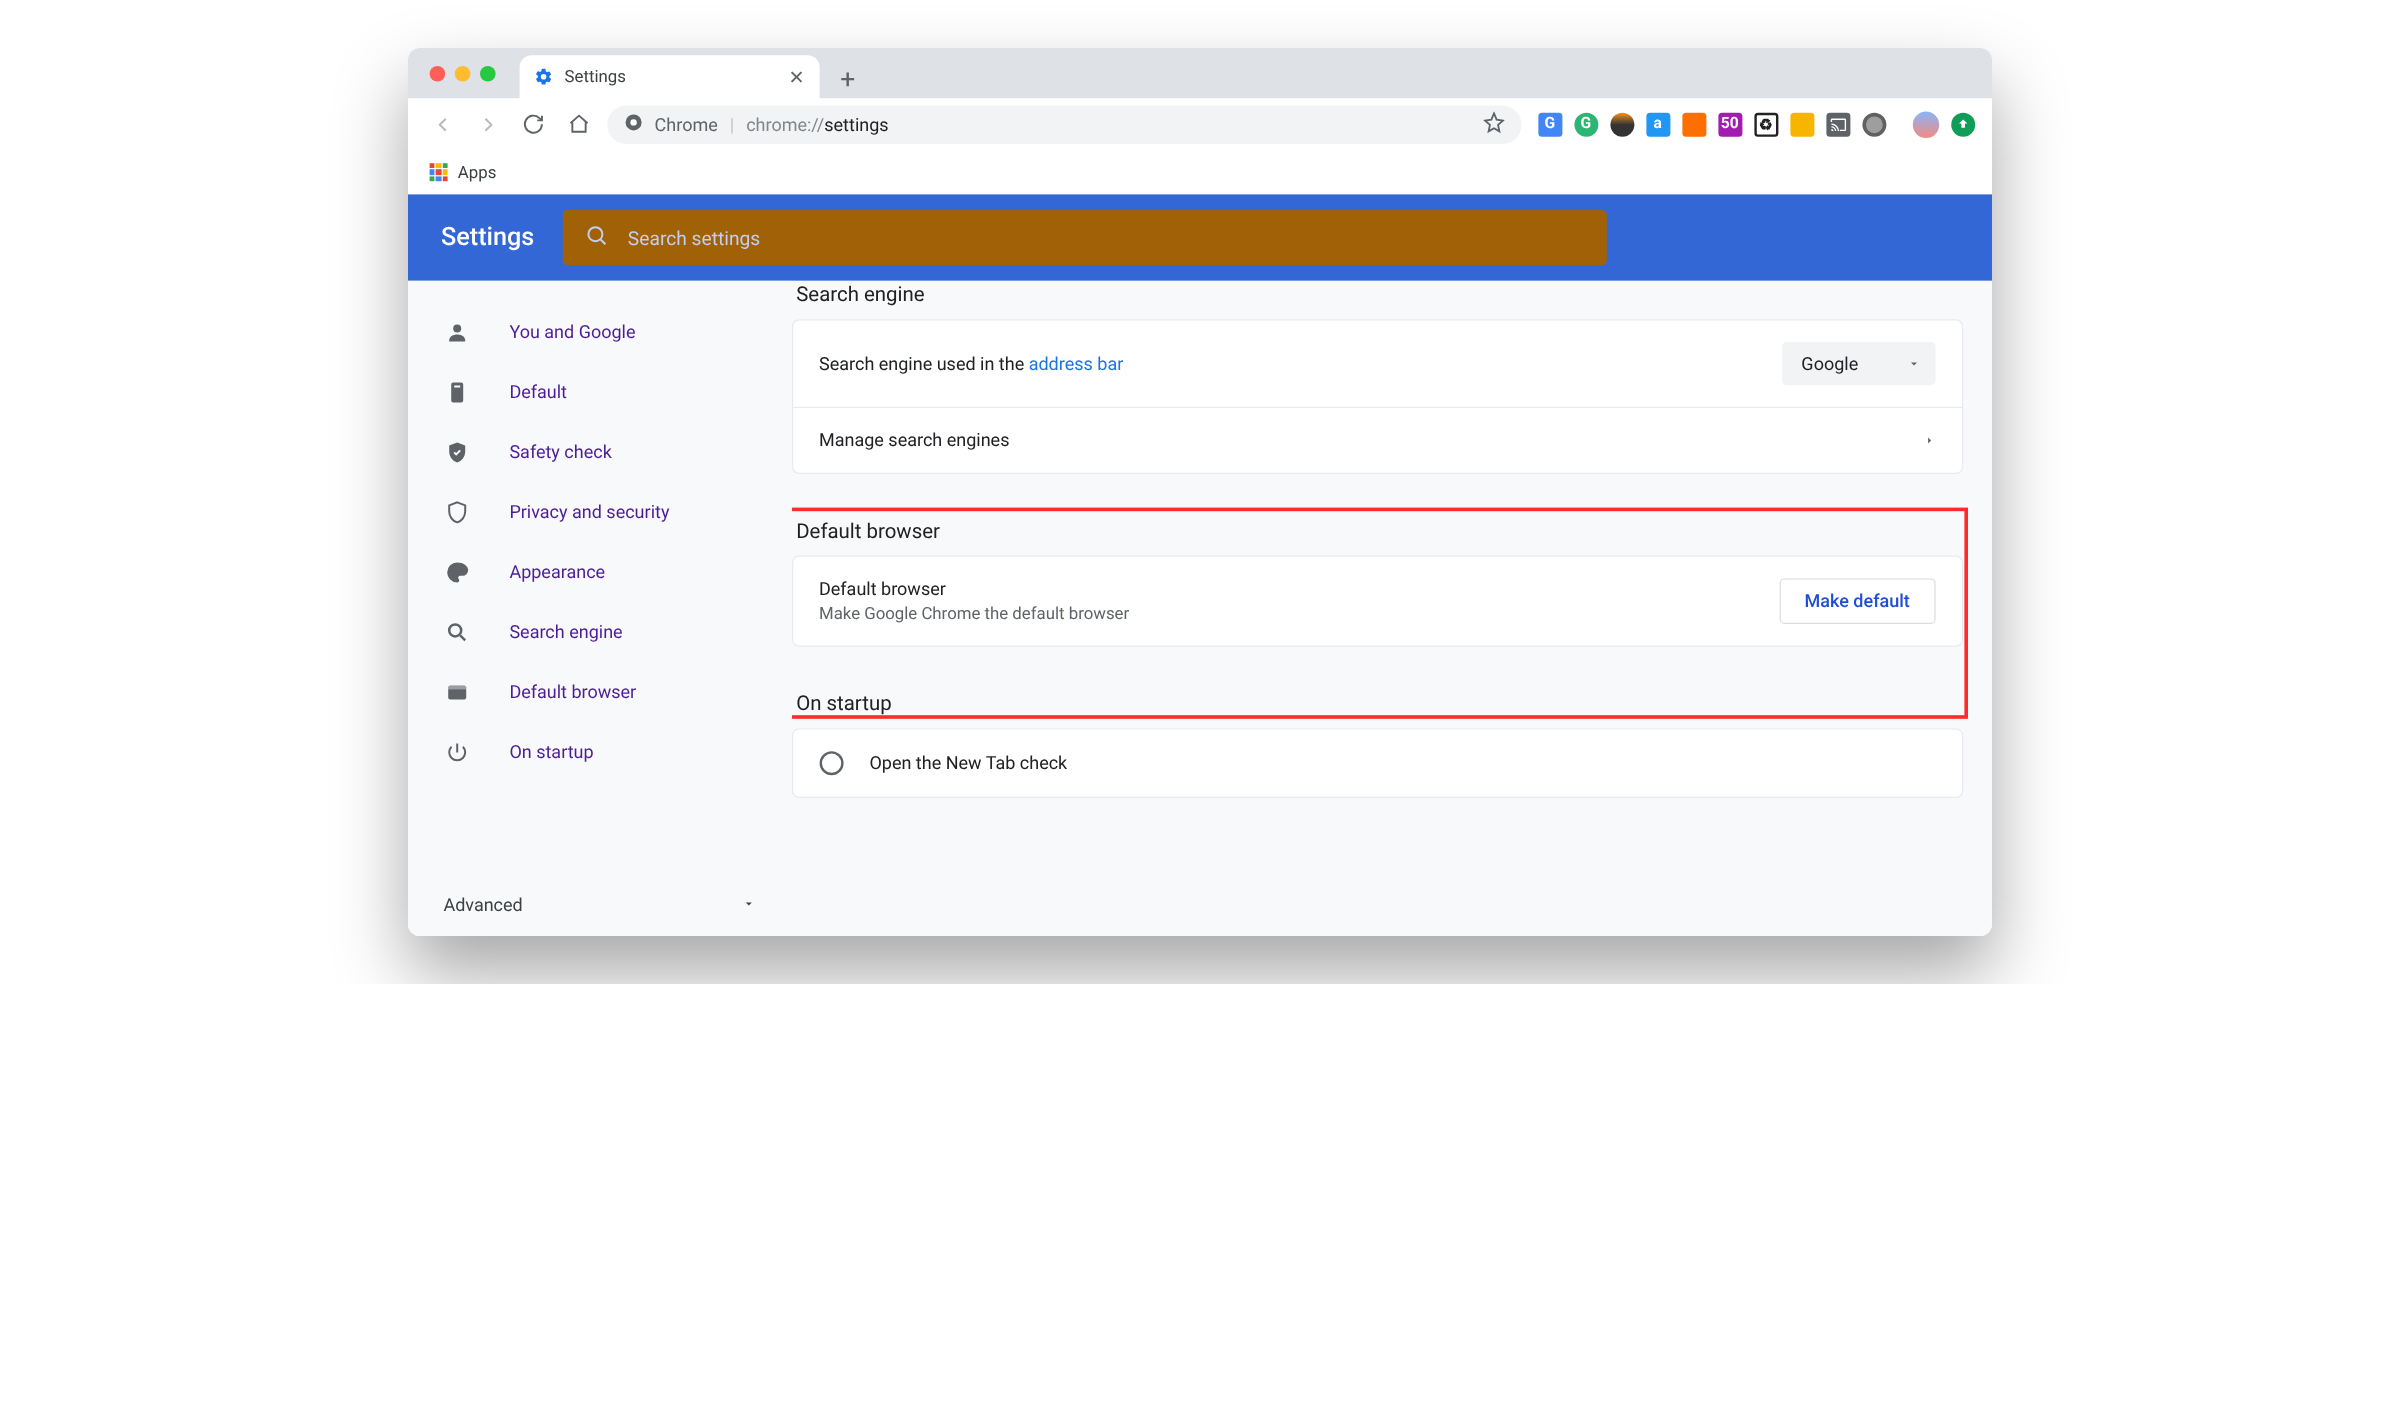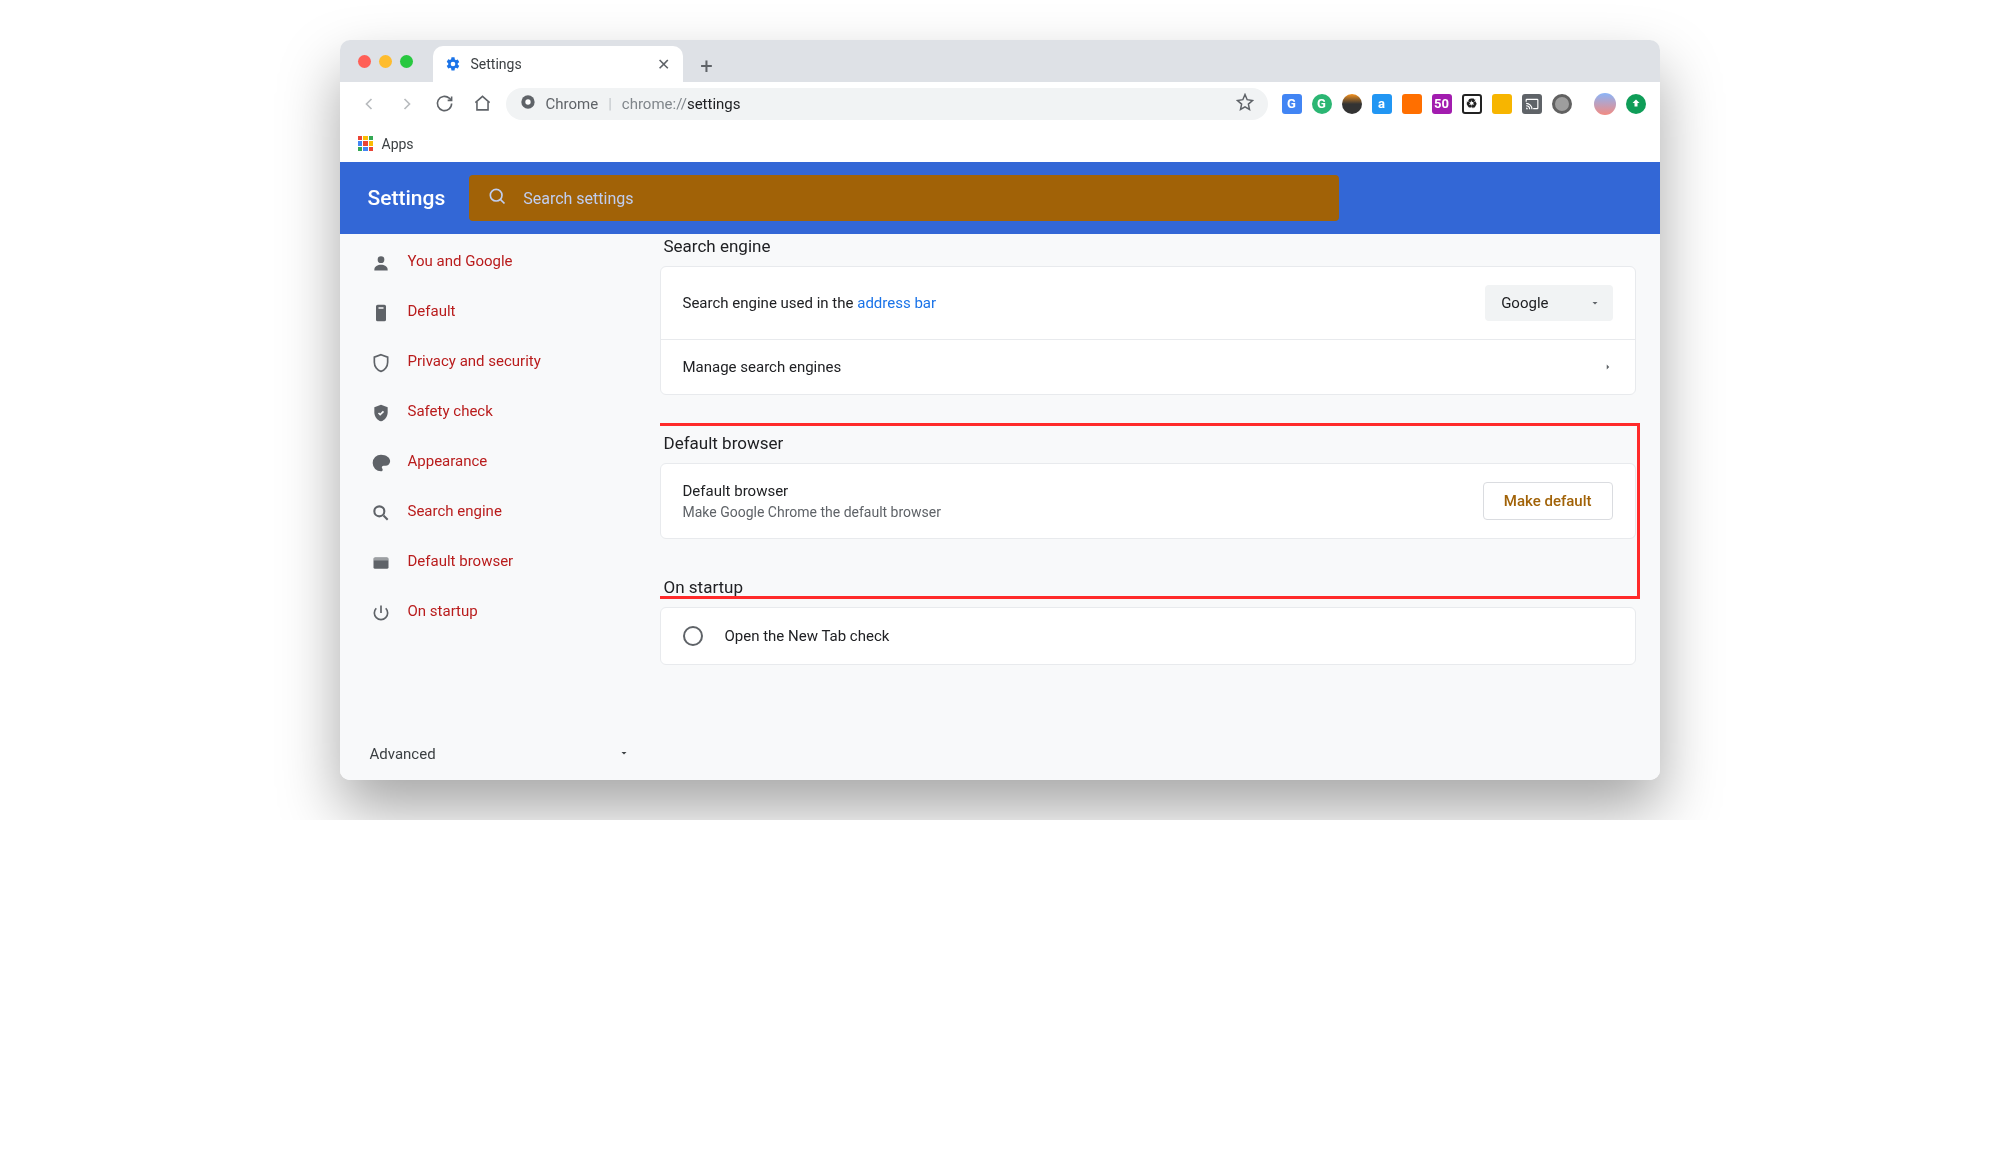--- a/index.html
+++ b/index.html
@@ -44,34 +44,34 @@
   .apps-icon span{width:100%;height:100%}
   
   .bluebar{height:72px;background:#3367d6;display:flex;align-items:center;padding:0 28px;gap:24px}
   .bluebar .title{color:#fff;font-size:21px;font-weight:500}
   .searchbox{flex:1;max-width:870px;height:46px;background:#a16207;border-radius:4px;display:flex;align-items:center;padding:0 18px;gap:14px;color:#c0cef0}
   .searchbox input{flex:1;background:transparent;border:none;outline:none;color:#fff;font-size:16px}
   .searchbox input::placeholder{color:#c0cef0}
   
   .content{flex:1;display:flex;background:#f8f9fa;overflow:hidden}
   .sidebar{width:320px;background:#f8f9fa;padding:18px 0 0 0;display:flex;flex-direction:column}
-  .sbi{display:flex;align-items:flex-start;gap:16px;height:50px;padding:0 30px;font-size:15px;color:#b91c1c;cursor:pointer}
+  .sbi{display:flex;align-items:center;gap:33px;height:50px;padding:0 30px;font-size:15px;color:#4c1d95;cursor:pointer}
   .sbi .icon{width:22px;height:22px;display:flex;align-items:center;justify-content:center;color:#5f6368}
   .adv{margin-top:auto;display:flex;align-items:center;justify-content:space-between;height:52px;padding:0 30px;font-size:15px;color:#3c4043}
   .main{flex:1;padding:0 24px 0 0;overflow:hidden}
   .section-title{font-size:17px;color:#202124;padding:0 4px 10px 4px}
   .card{background:#fff;border:1px solid #e8eaed;border-radius:6px;margin-bottom:38px}
   .row{display:flex;align-items:center;padding:18px 22px;font-size:15px;color:#202124;border-bottom:1px solid #e8eaed}
   .row:last-child{border-bottom:none}
   .row .link{color:#1a73e8}
   .row .right{margin-left:auto;display:flex;align-items:center;gap:10px}
   .select{background:#f1f3f4;border-radius:4px;height:36px;display:flex;align-items:center;padding:0 12px 0 16px;gap:40px;font-size:15px;color:#202124}
   .select svg{color:#5f6368}
   .row.sub .sub2{color:#5f6368;font-size:14px;margin-top:4px}
-  .make-btn{border:1px solid #dadce0;background:#fff;color:#a16207;font-size:15px;font-weight:500;height:38px;padding:0 20px;border-radius:4px}
+  .make-btn{border:1px solid #dadce0;background:#fff;color:#1d4ed8;font-size:15px;font-weight:500;height:38px;padding:0 20px;border-radius:4px}
   .radio{width:20px;height:20px;border:2px solid #5f6368;border-radius:50%}
   .highlight{position:absolute;border:3px solid #ff2a2a;pointer-events:none}
   .startup .row{border-bottom:none}
 </style>
 </head>
 <body>
 
 <div class="window">
 
   <div class="tabstrip">
@@ -193,34 +193,34 @@
       <div class="sbi">
         <span class="icon">
             <svg width="20" height="20" viewBox="0 0 24 24" fill="currentColor">
               <path d="M16 2H8a2 2 0 0 0-2 2v16a2 2 0 0 0 2 2h8a2 2 0 0 0 2-2V4a2 2 0 0 0-2-2zm-1 5H9V5h6z"></path>
             </svg>
           </span>
         <span>Default</span>
       </div>
       <div class="sbi">
         <span class="icon">
+            <svg width="20" height="20" viewBox="0 0 24 24" fill="currentColor">
+              <path d="M12 2l8 3v6c0 5-3.4 9.7-8 11-4.6-1.3-8-6-8-11V5z"></path>
+              <path d="M9 12l2 2 4-4" fill="none" stroke="#f8f9fa" stroke-width="2"></path>
+            </svg>
+          </span>
+        <span>Safety check</span>
+      </div>
+      <div class="sbi">
+        <span class="icon">
             <svg width="20" height="20" viewBox="0 0 24 24" fill="none" stroke="currentColor" stroke-width="2">
               <path d="M12 2l8 3v6c0 5-3.4 9.7-8 11-4.6-1.3-8-6-8-11V5z"></path>
             </svg>
           </span>
         <span>Privacy and security</span>
-      </div>
-      <div class="sbi">
-        <span class="icon">
-            <svg width="20" height="20" viewBox="0 0 24 24" fill="currentColor">
-              <path d="M12 2l8 3v6c0 5-3.4 9.7-8 11-4.6-1.3-8-6-8-11V5z"></path>
-              <path d="M9 12l2 2 4-4" fill="none" stroke="#f8f9fa" stroke-width="2"></path>
-            </svg>
-          </span>
-        <span>Safety check</span>
       </div>
       <div class="sbi">
         <span class="icon">
             <svg width="20" height="20" viewBox="0 0 24 24" fill="currentColor">
               <path d="M12 2a10 10 0 0 0 0 20c1.1 0 2-.9 2-2 0-.5-.2-1-.5-1.3-.3-.4-.5-.8-.5-1.3 0-1.1.9-2 2-2h2.3A5.7 5.7 0 0 0 23 9.7C23 5.5 18.1 2 12 2z"></path>
             </svg>
           </span>
         <span>Appearance</span>
       </div>
       <div class="sbi">

